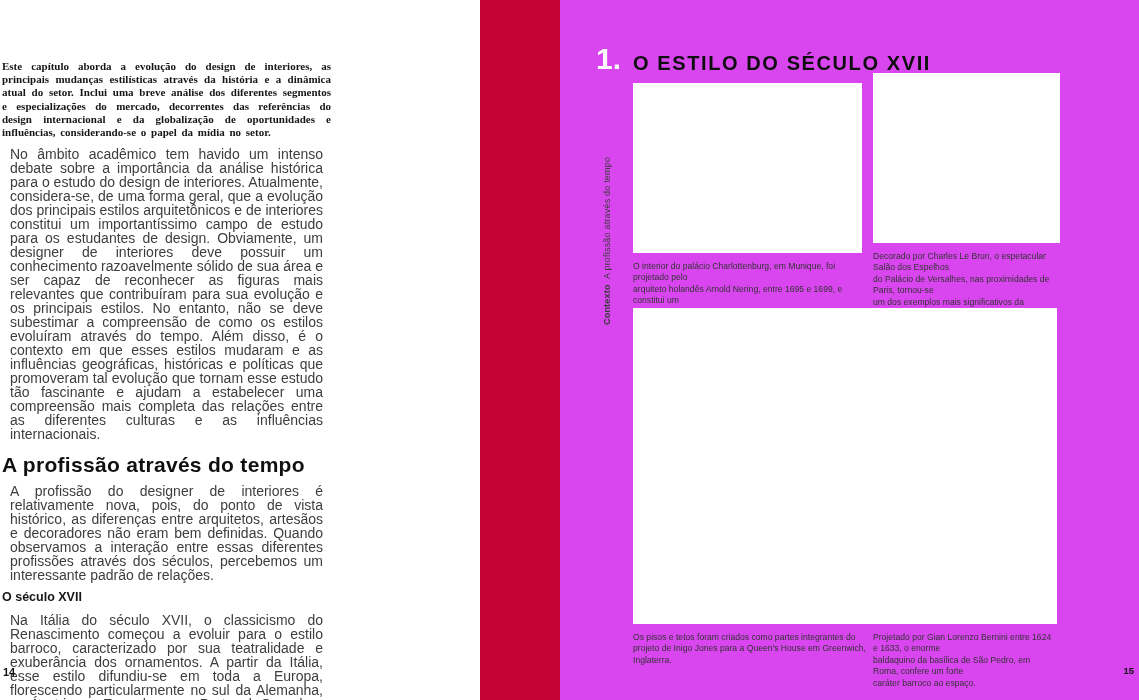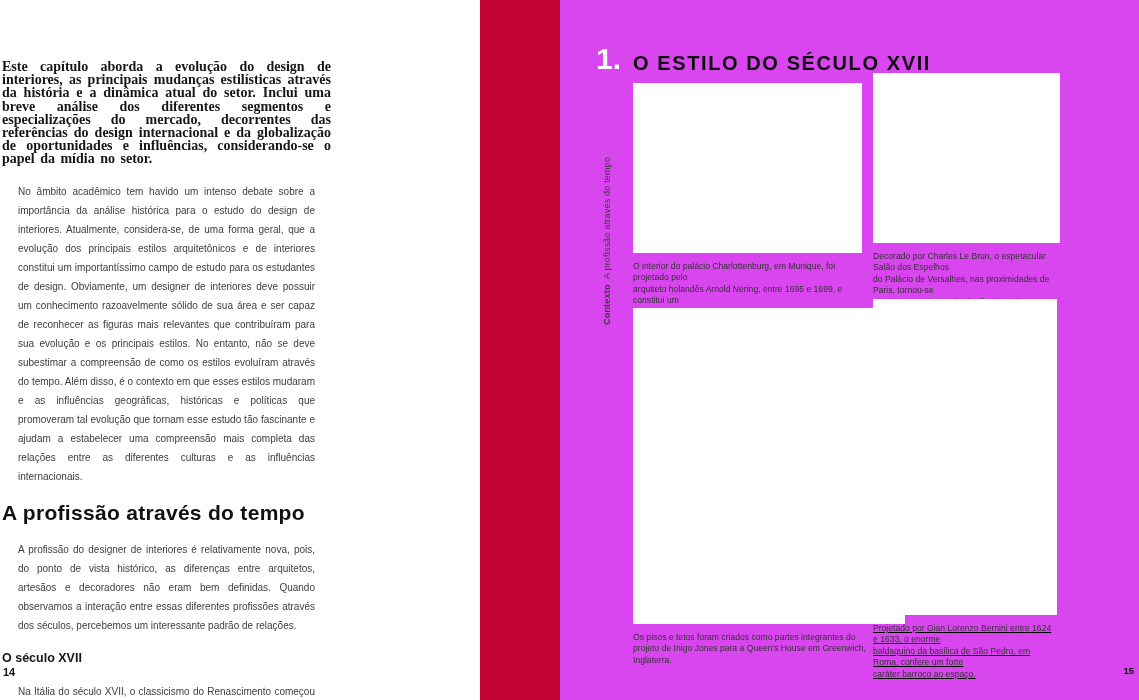--- a/index.html
+++ b/index.html
@@ -1,42 +1,42 @@
 <!DOCTYPE html>
 <html><head>
 <meta charset="utf-8">
 <style>
   html,body{margin:0;padding:0;background:#fff;}
   .spread{position:relative;width:1139px;height:700px;overflow:hidden;background:#fff;font-family:"Liberation Sans",sans-serif;}
 
   
   .page-left{position:absolute;left:0;top:0;width:480px;height:700px;background:#ffffff;}
   .col{position:absolute;left:2px;top:60px;width:329px;}
-  .intro{margin:0;font-family:"Liberation Serif",serif;font-weight:bold;font-size:14px;line-height:13.2px;text-align:justify;color:#161616;word-spacing:2px;}
+  .intro{margin:0;font-family:"Liberation Serif",serif;font-weight:bold;font-size:11px;line-height:13.2px;text-align:justify;color:#161616;word-spacing:2px;}
   .h-big{margin:13px 0 6px 0;font-size:21px;line-height:22px;font-weight:bold;letter-spacing:.3px;color:#101010;}
-  .body-p{margin:16px;font-size:10px;line-height:19px;text-align:justify;color:#3d3d3d;}
+  .body-p{margin:8px;font-size:14px;line-height:14px;text-align:justify;color:#3d3d3d;}
   .sub-h{margin:4px 0 1px 0;font-size:12.5px;line-height:15px;font-weight:bold;color:#161616;}
   .indent{text-indent:14px;}
   .folio-left{position:absolute;left:3px;top:666px;font-size:11px;font-weight:bold;color:#111;}
 
   
   .spine{position:absolute;left:480px;top:0;width:80px;height:700px;}
 
   
   .page-right{position:absolute;left:560px;top:0;width:579px;height:700px;}
   .chapter-num{position:absolute;left:36px;top:42px;font-size:30px;font-weight:bold;color:#fafafa;}
   .chapter-title{position:absolute;left:73px;top:51px;margin:0;font-size:20px;line-height:24px;font-weight:bold;letter-spacing:1.6px;color:#0e0e0e;white-space:nowrap;}
   .side-tab{position:absolute;left:42px;top:88px;height:244px;width:15px;writing-mode:vertical-rl;transform:rotate(180deg);font-size:9px;color:#3c3c3c;letter-spacing:.2px;}
   .side-tab .tab-bold{font-weight:bold;margin-top:7px;}
   .figure{position:absolute;margin:0;}
   .img-ph{background:#ffffff;width:100%;}
   .fig-1{left:73px;top:83px;width:229px;}
   .fig-2{left:313px;top:73px;width:187px;}
   .fig-3{left:73px;top:308px;width:272px;}
-  .fig-4{left:313px;top:299px;width:184px;text-decoration:underline;}
+  .fig-4{left:313px;top:308px;width:184px;}
   .ph-small{height:170px;}
   .ph-tall{height:316px;}
   .figure figcaption{margin-top:8px;font-size:8.6px;line-height:11.4px;color:#333;white-space:pre-line;}
   .folio-right{position:absolute;right:53px;top:665px;font-size:9.5px;font-weight:bold;color:#111;}
 </style>
 </head>
 <body>
 
 <div class="spread">
 

